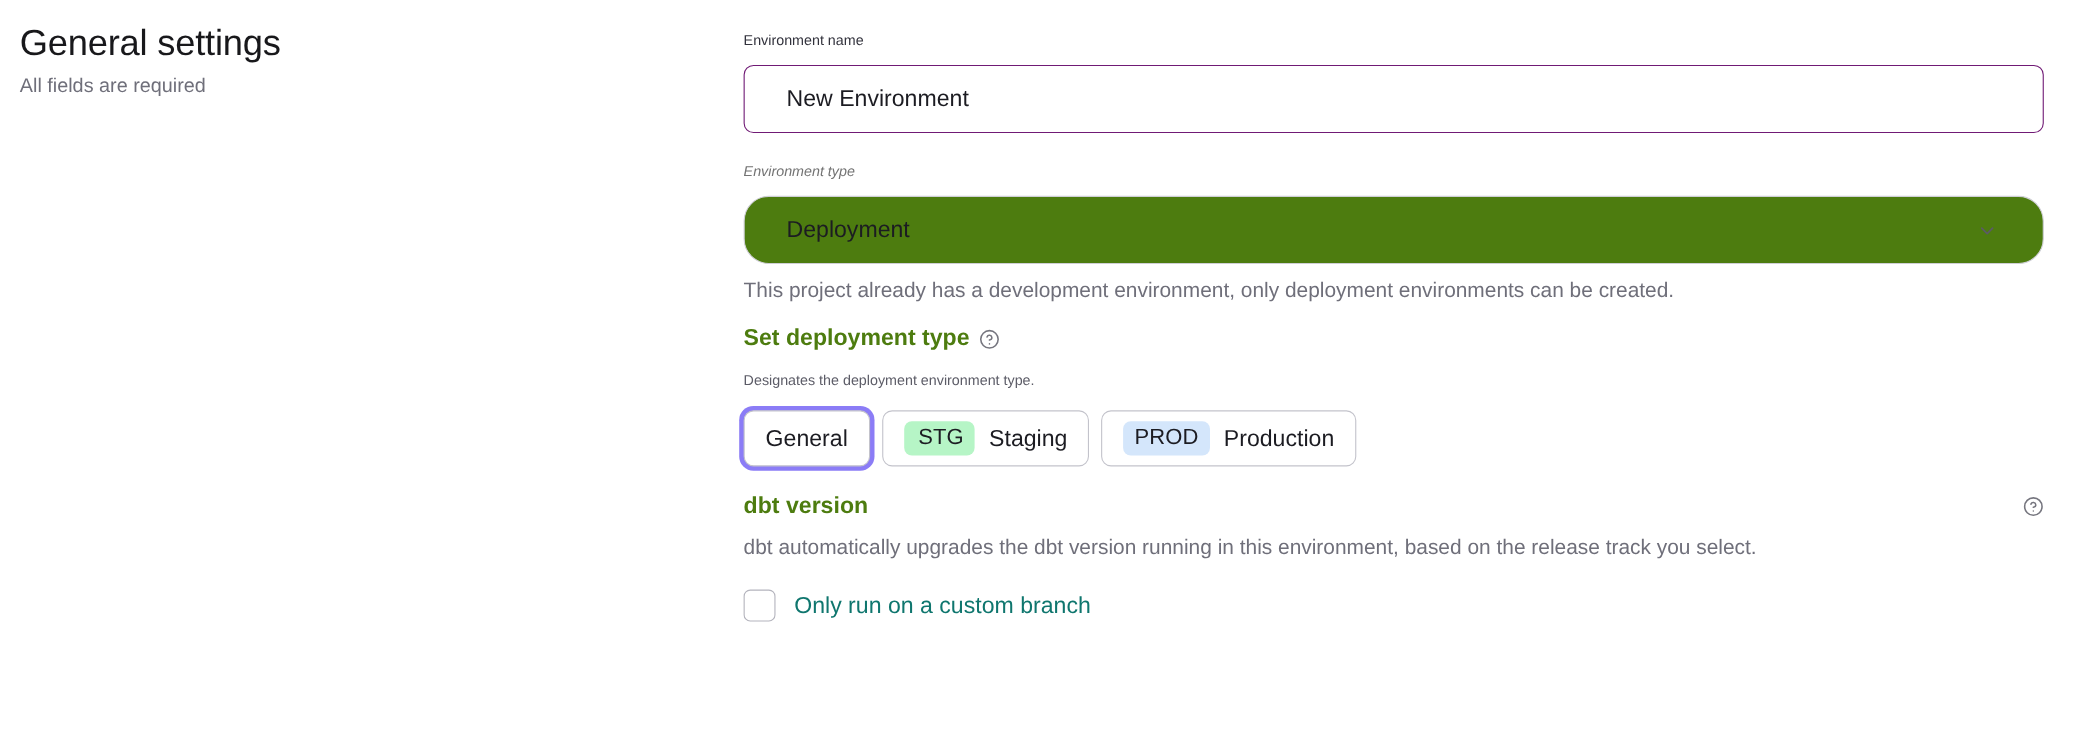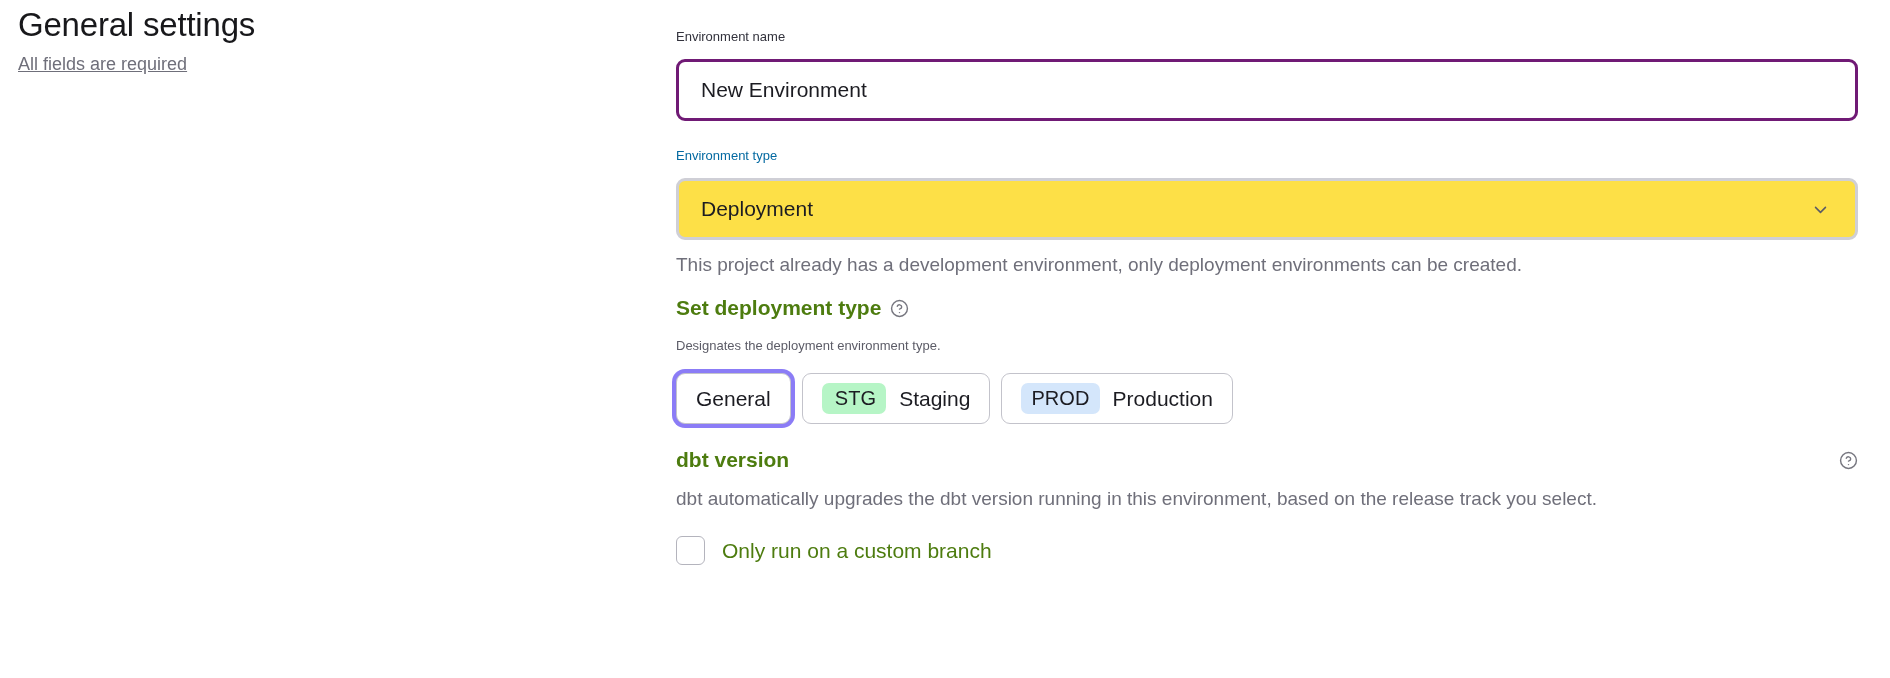--- a/index.html
+++ b/index.html
@@ -19,74 +19,75 @@
     position: relative;
     width: 1890px;
     height: 678px;
     box-sizing: border-box;
   }
 
   
   .left-col {
     position: absolute;
     left: 18px;
-    top: 4px;
+    top: 18px;
     width: 600px;
   }
   .page-title {
     font-size: 33px;
     line-height: 42px;
     font-weight: 400;
     color: #18181b;
     letter-spacing: -0.2px;
     margin: 0;
   }
   .page-subtitle {
     font-size: 18px;
     line-height: 26px;
     color: #6f6f7a;
     margin: 5px 0 0 0;
-    text-decoration: underline;
   }
 
   
   .form-col {
     position: absolute;
     left: 676px;
     top: 24px;
     width: 1182px;
   }
 
   .field-label {
     font-size: 13px;
     line-height: 26px;
     color: #32323c;
     margin: 0 0 9px 0;
     display: block;
   }
   .field-label.muted {
-    color: #0369a1;
+    color: #737373;
+    font-style: italic;
   }
 
   .control {
     box-sizing: border-box;
     width: 100%;
     height: 62px;
-    border: 3px solid #701a75;
+    border: 1px solid #701a75;
     border-radius: 9px;
     background: #ffffff;
     display: flex;
     align-items: center;
-    padding: 0 22px;
+    padding: 0 38px;
     font-size: 21px;
     color: #1c1c22;
   }
   .control.disabled {
-    background: #fde047;
+    background: #4d7c0f;
     border-color: #cfcfd6;
+    border-radius: 23px;
   }
 
   .select-control {
     justify-content: space-between;
   }
   .chev {
     width: 17px;
     height: 17px;
     flex: 0 0 auto;
     color: #5b5b66;
@@ -183,21 +184,21 @@
     width: 29px;
     height: 29px;
     border: 1px solid #b4b4bd;
     border-radius: 6px;
     background: #ffffff;
     flex: 0 0 auto;
     cursor: pointer;
   }
   .check-label {
     font-size: 21px;
-    color: #4d7c0f;
+    color: #0f766e;
   }
 </style>
 </head>
 <body>
 
 <div class="page">
 
   <div class="left-col">
     <h1 class="page-title">General settings</h1>
     <p class="page-subtitle">All fields are required</p>

